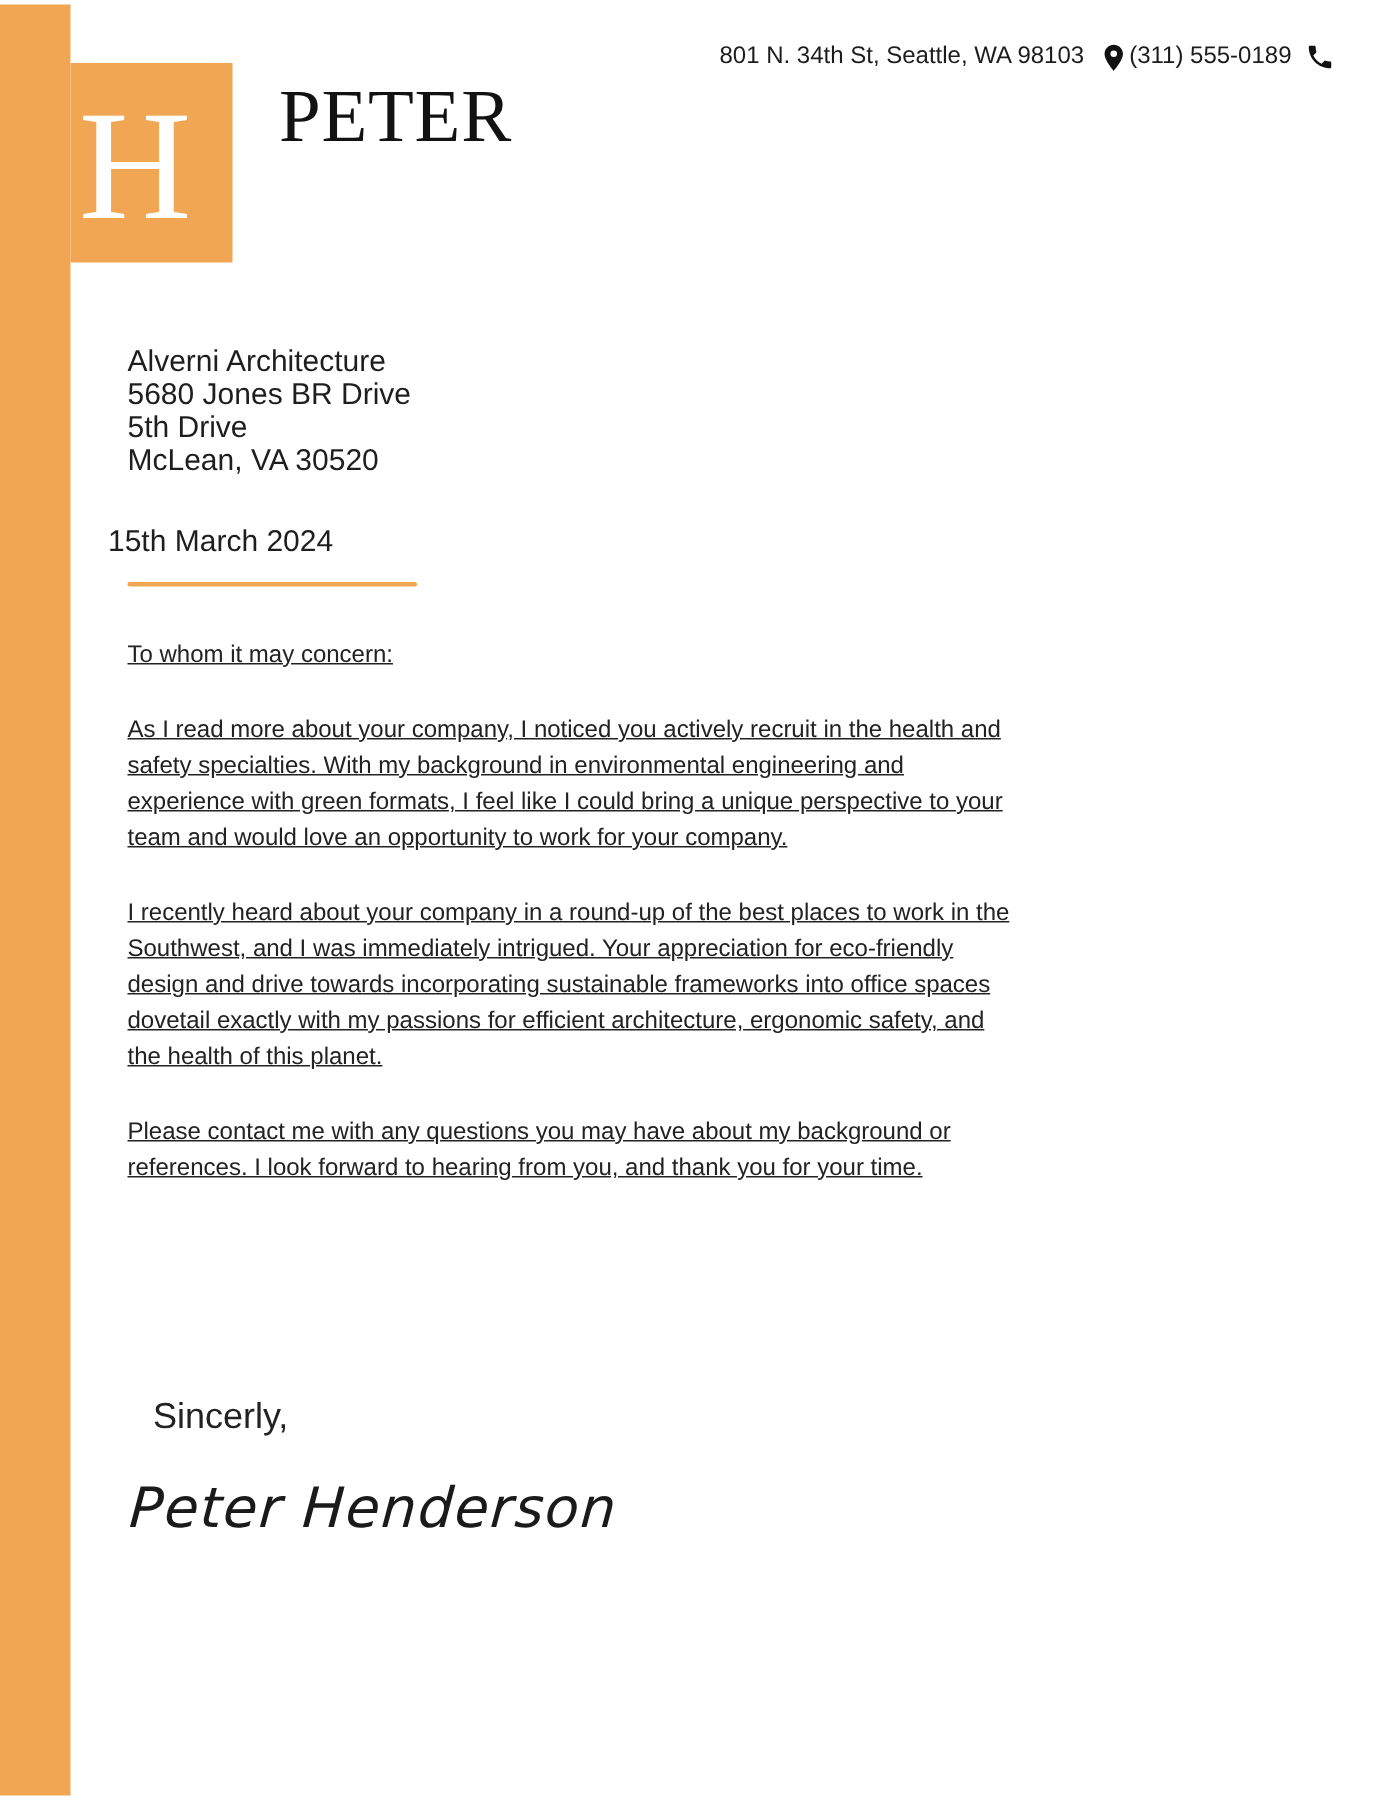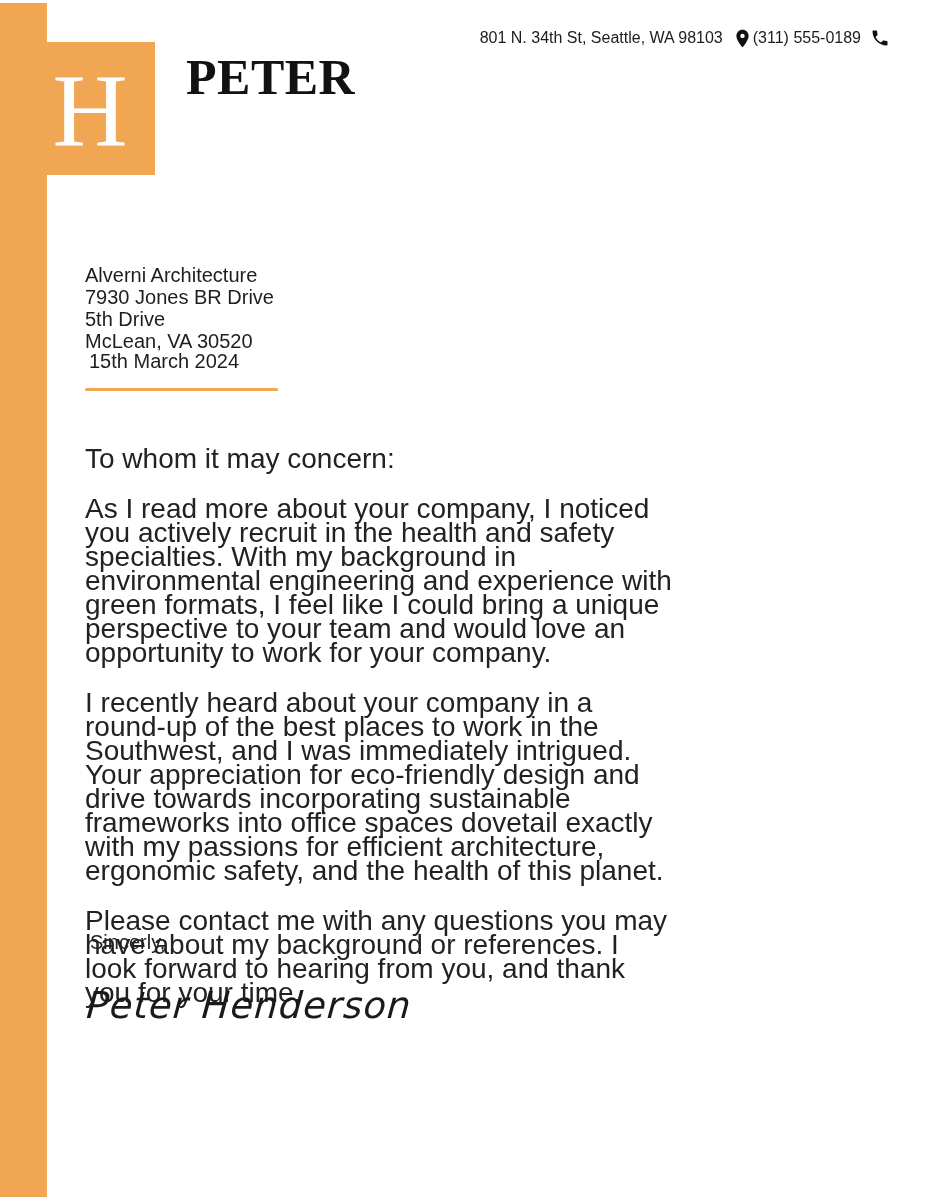--- a/index.html
+++ b/index.html
@@ -35,68 +35,68 @@
     font-family: "Liberation Serif", serif;
     font-size: 104px; font-weight: 400;
     color: #ffffff; line-height: 1;
   }
   
   .name {
     position: absolute;
     left: 186px; top: 49px;
     font-family: "Liberation Serif", serif;
     font-size: 50px; line-height: 57px;
-    font-weight: 700; letter-spacing: 0.5px;
+    font-weight: 400; letter-spacing: 0.5px;
     color: #121212;
   }
   
   .contact {
     position: absolute;
     right: 37px; top: 26px;
     display: flex; flex-direction: row; align-items: flex-end; justify-content: flex-end;
   }
   .contact-row {
     display: flex; align-items: center; gap: 9px;
     height: 24px; margin-bottom: 8px;
     font-size: 16px; color: #1c1c1c;
   }
   .contact-row svg { display: block; fill: #111111; }
   
   .recipient {
     position: absolute;
     left: 85px; top: 230px;
     font-size: 20px; line-height: 22px;
     color: var(--ink);
-    margin-top: 34px;
   }
   .date {
     position: absolute;
-    left: 89px; top: 350px;
+    left: 72px; top: 350px;
     font-size: 20px; color: var(--ink);
   }
   .rule {
     position: absolute;
     left: 85px; top: 388px;
     width: 193px; height: 3px;
     background: var(--accent);
     border-radius: 2px;
   }
   
   .body-text {
     position: absolute;
-    left: 85px; top: 447px;
+    left: 85px; top: 425px;
     width: 590px;
-    font-size: 28px; line-height: 24px;
+    font-size: 16px; line-height: 24px;
     color: #222222;
+    text-decoration: underline;
   }
   .body-text p { margin: 0 0 26px 0; }
   .closing {
     position: absolute;
-    left: 90px; top: 931px;
-    font-size: 20px; color: #222222;
+    left: 102px; top: 931px;
+    font-size: 24px; color: #222222;
   }
   .signature {
     position: absolute;
     left: 85px; top: 984px;
     font-family: "DejaVu Sans", sans-serif;
     font-style: italic;
     font-size: 37px; letter-spacing: 1px;
     color: #1a1a1a;
     transform: skewX(-4deg);
     transform-origin: left bottom;
@@ -129,21 +129,21 @@
       <span>
         <svg width="20" height="20" viewBox="0 0 24 24">
             <path d="M6.62 10.79c1.44 2.83 3.76 5.14 6.59 6.59l2.2-2.2c.27-.27.67-.36 1.02-.24 1.12.37 2.33.57 3.57.57.55 0 1 .45 1 1V20c0 .55-.45 1-1 1-9.39 0-17-7.61-17-17 0-.55.45-1 1-1h3.5c.55 0 1 .45 1 1 0 1.25.2 2.45.57 3.57.11.35.03.74-.25 1.02l-2.2 2.2z"></path>
           </svg>
       </span>
     </div>
   </div>
 
   <div class="recipient">
     <div>Alverni Architecture</div>
-    <div>7930 Jones BR Drive</div>
+    <div>5680 Jones BR Drive</div>
     <div>5th Drive</div>
     <div>McLean, VA 30520</div>
   </div>
 
   <div class="date">15th March 2024</div>
   <div class="rule"></div>
 
   <div class="body-text">
     <p>To whom it may concern:</p>
     <p>As I read more about your company, I noticed you actively recruit in the health and safety specialties. With my background in environmental engineering and experience with green formats, I feel like I could bring a unique perspective to your team and would love an opportunity to work for your company.</p>

